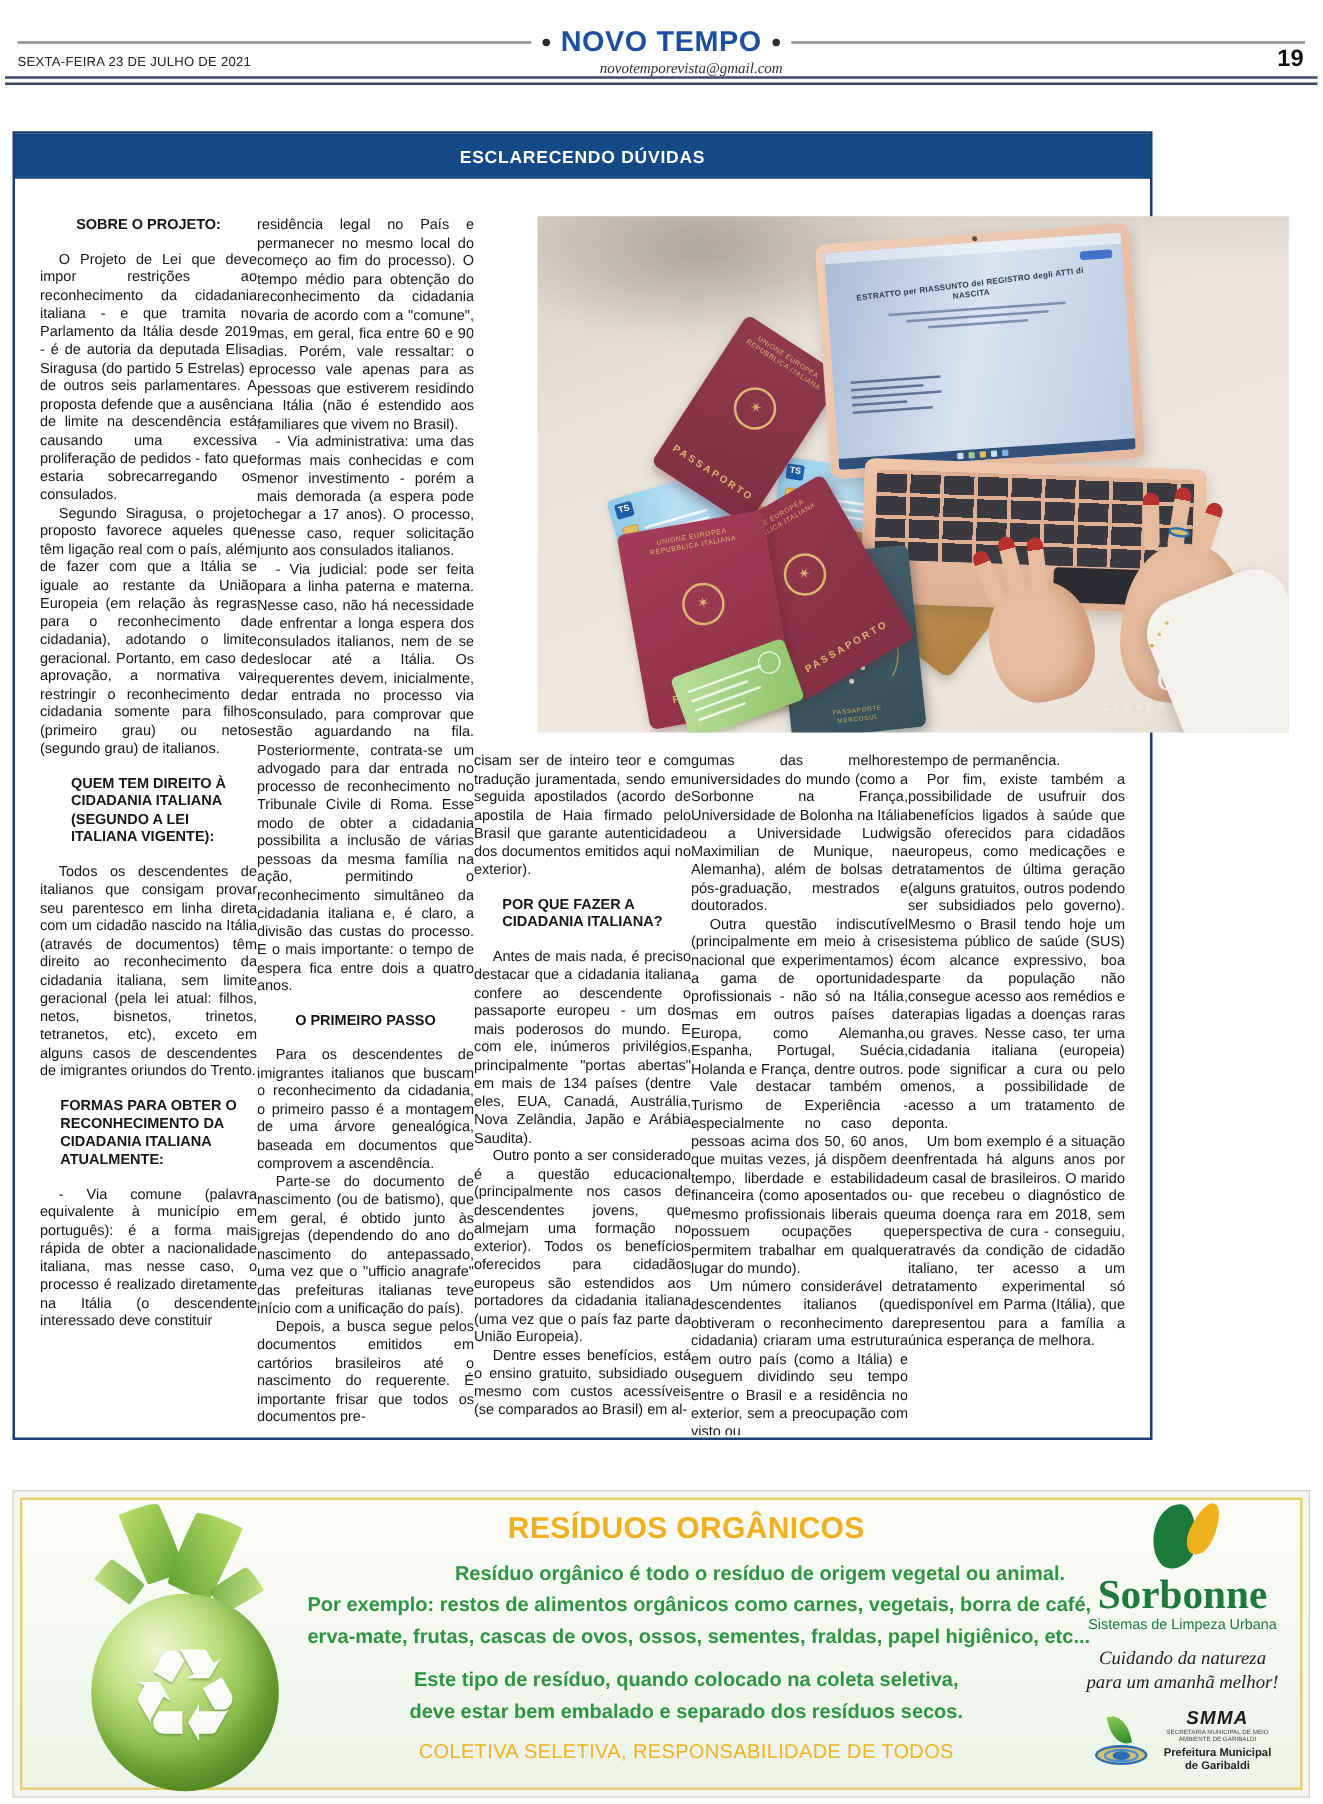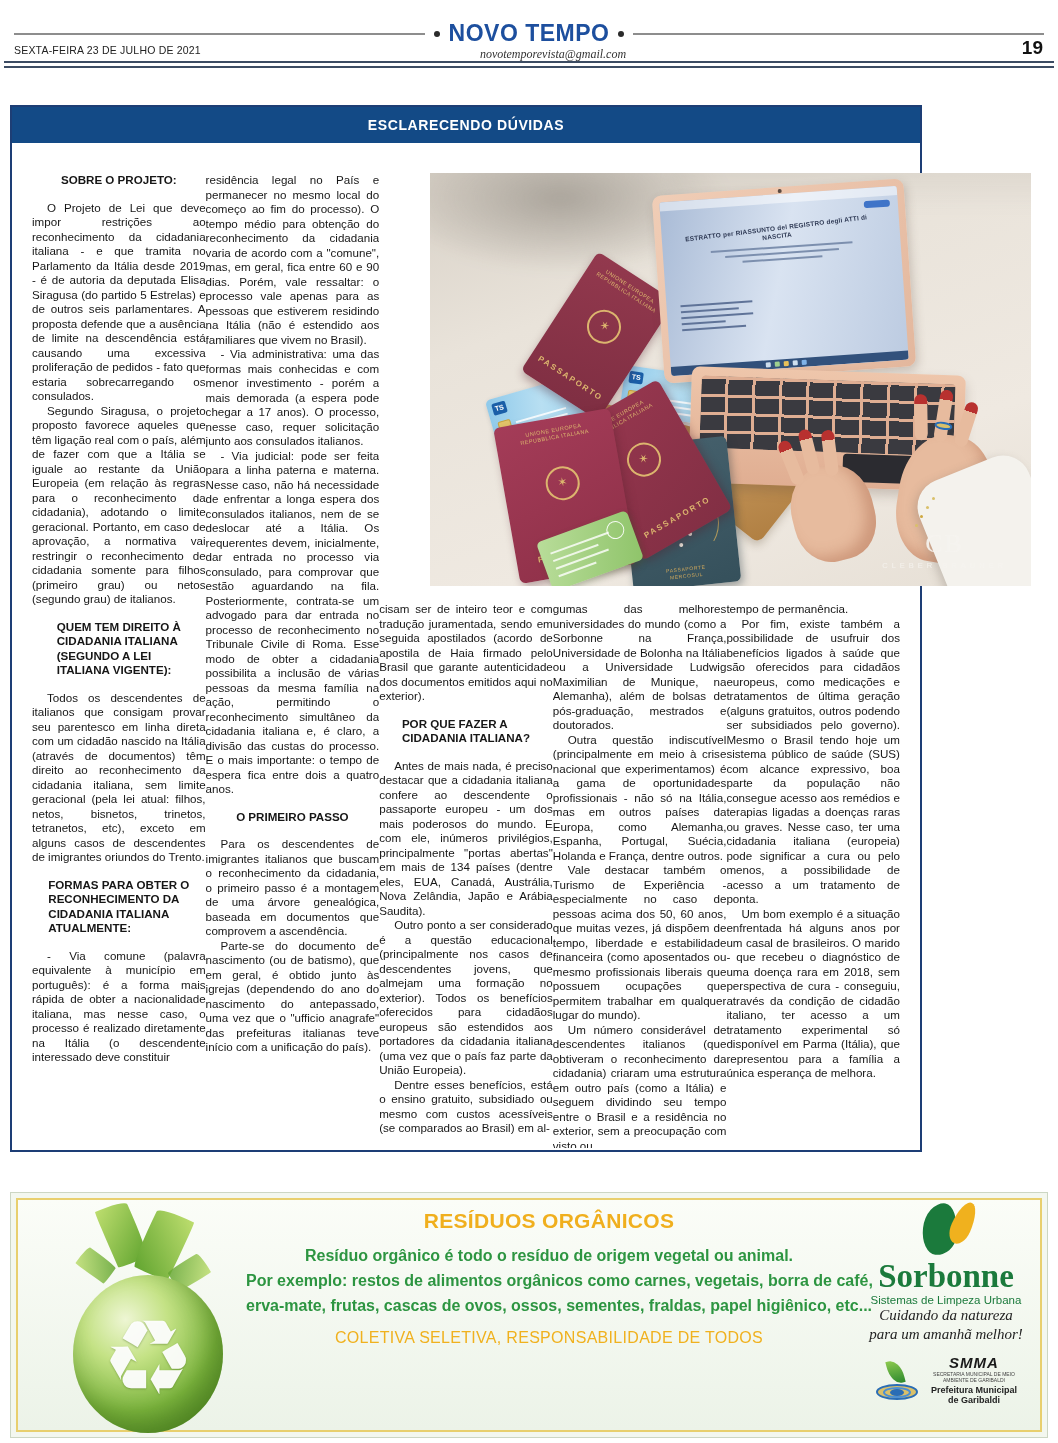--- a/index.html
+++ b/index.html
@@ -143,23 +143,23 @@
   .credit{right:24px;bottom:16px;text-align:center;color:#f6f4f0;z-index:6;}
   .credit-cb{font-family:"Liberation Serif",serif;font-size:26px;letter-spacing:2px;opacity:.92;line-height:26px;}
   .credit-name{font-size:7.5px;letter-spacing:4px;margin-top:4px;opacity:.9;}
 
   
   .ad{position:absolute;left:10px;top:1192px;width:1038px;height:246px;box-sizing:border-box;
     background:#f3f7ef;border:1px solid #ccd6c3;overflow:hidden;}
   .ad-inner{position:absolute;inset:5px;border:2px solid #e8cf6e;
     background:linear-gradient(180deg,#fbfdf8,#ecf3e8);}
   .ad-center{position:absolute;left:235px;right:195px;top:0;height:100%;text-align:center;}
-  .ad-title{margin-top:16px;font-size:21px;font-weight:bold;color:#f0af1e;letter-spacing:.3px;}
+  .ad-title{margin-top:16px;font-size:24px;font-weight:bold;color:#f0af1e;letter-spacing:.3px;}
   .ad-green{font-size:16px;font-weight:bold;color:#2d9541;line-height:25px;white-space:nowrap;}
-  .ad-intro{margin-top:10px;} .ad-note{margin-top:10px;}
+  .ad-intro{margin-top:10px;text-align:right;} .ad-note{margin-top:10px;}
   .ad-footer{margin-top:11px;font-size:16px;font-weight:normal;color:#f0b11e;letter-spacing:.3px;}
 
   .globe{position:absolute;left:48px;top:8px;width:190px;height:230px;}
   .leaf{position:absolute;border-radius:4% 96% 12% 88%/96% 10% 90% 4%;
     background:linear-gradient(140deg,#bede6f,#5fa32e);}
   .leaf.l1{left:46px;top:2px;width:34px;height:62px;transform:rotate(-24deg);}
   .leaf.l2{left:84px;top:10px;width:40px;height:66px;transform:rotate(26deg) scaleX(-1);}
   .leaf.l3{left:26px;top:46px;width:22px;height:36px;transform:rotate(-55deg);opacity:.85;}
   .leaf.l4{left:118px;top:52px;width:24px;height:38px;transform:rotate(60deg) scaleX(-1);opacity:.85;}
   .sphere{position:absolute;left:14px;top:74px;width:150px;height:158px;border-radius:50%;
@@ -170,21 +170,21 @@
 
   .ad-right{position:absolute;right:10px;top:6px;width:182px;height:100%;text-align:center;}
   .bmark{position:relative;width:70px;height:58px;margin:2px auto 0;}
   .bmark-green{position:absolute;left:12px;top:2px;width:34px;height:52px;transform:rotate(6deg);
     background:#1b7a3c;border-radius:58% 42% 56% 44%/52% 62% 38% 48%;}
   .bmark-yellow{position:absolute;left:42px;top:0;width:20px;height:44px;transform:rotate(24deg);
     background:#f0b11e;border-radius:50% 50% 50% 50%/62% 62% 38% 38%;}
   .brand{font-family:"Liberation Serif",serif;font-size:33px;font-weight:bold;color:#1b7a3c;line-height:34px;}
   .brand-sub{font-size:11.5px;color:#1b7a3c;margin-top:1px;}
   .slogan{font-family:"Liberation Serif",serif;font-style:italic;font-size:15px;color:#222;
-    line-height:19px;}
+    margin-top:12px;line-height:19px;}
   .smma{display:flex;align-items:center;justify-content:center;gap:8px;margin-top:10px;}
   .smma-icon{position:relative;width:48px;height:40px;}
   .smma-leaf{position:absolute;left:16px;top:0;width:15px;height:24px;transform:rotate(-14deg);
     background:linear-gradient(#8cc94f,#2e8a2e);border-radius:0 80% 0 80%;}
   .ring{position:absolute;border:2px solid #2a6db5;border-radius:50%;}
   .ring.r1{left:4px;top:24px;width:38px;height:12px;}
   .ring.r2{left:11px;top:27px;width:24px;height:7px;border-color:#4b8fd4;}
   .ring.r3{left:18px;top:29px;width:10px;height:3px;background:#2a6db5;}
   .smma-text{text-align:center;}
   .smma-name{font-size:15px;font-weight:bold;color:#1a1a1a;letter-spacing:1px;font-style:italic;}
@@ -341,20 +341,21 @@
 ATUALMENTE:</div>
             <div class="para">- Via comune (palavra equivalente à município em português): é a forma mais rápida de obter a nacionalidade italiana, mas nesse caso, o processo é realizado diretamente na Itália (o descendente interessado deve constituir</div>
           </div>
           <div class="col">
             <div class="para cont">residência legal no País e permanecer no mesmo local do começo ao fim do processo). O tempo médio para obtenção do reconhecimento da cidadania varia de acordo com a "comune", mas, em geral, fica entre 60 e 90 dias. Porém, vale ressaltar: o processo vale apenas para as pessoas que estiverem residindo na Itália (não é estendido aos familiares que vivem no Brasil).</div>
             <div class="para">- Via administrativa: uma das formas mais conhecidas e com menor investimento - porém a mais demorada (a espera pode chegar a 17 anos). O processo, nesse caso, requer solicitação junto aos consulados italianos.</div>
             <div class="para">- Via judicial: pode ser feita para a linha paterna e materna. Nesse caso, não há necessidade de enfrentar a longa espera dos consulados italianos, nem de se deslocar até a Itália. Os requerentes devem, inicialmente, dar entrada no processo via consulado, para comprovar que estão aguardando na fila. Posteriormente, contrata-se um advogado para dar entrada no processo de reconhecimento no Tribunale Civile di Roma. Esse modo de obter a cidadania possibilita a inclusão de várias pessoas da mesma família na ação, permitindo o reconhecimento simultâneo da cidadania italiana e, é claro, a divisão das custas do processo. E o mais importante: o tempo de espera fica entre dois a quatro anos.</div>
             <div class="heading">O PRIMEIRO PASSO</div>
             <div class="para">Para os descendentes de imigrantes italianos que buscam o reconhecimento da cidadania, o primeiro passo é a montagem de uma árvore genealógica, baseada em documentos que comprovem a ascendência.</div>
             <div class="para">Parte-se do documento de nascimento (ou de batismo), que em geral, é obtido junto às igrejas (dependendo do ano do nascimento do antepassado, uma vez que o "ufficio anagrafe" das prefeituras italianas teve início com a unificação do país).</div>
+            <div class="para">Depois, a busca segue pelos documentos emitidos em cartórios brasileiros até o nascimento do requerente. É importante frisar que todos os documentos pre-</div>
           </div>
           <div class="col offset">
             <div class="para cont">cisam ser de inteiro teor e com tradução juramentada, sendo em seguida apostilados (acordo de apostila de Haia firmado pelo Brasil que garante autenticidade dos documentos emitidos aqui no exterior).</div>
             <div class="heading">POR QUE FAZER A
 CIDADANIA ITALIANA?</div>
             <div class="para">Antes de mais nada, é preciso destacar que a cidadania italiana confere ao descendente o passaporte europeu - um dos mais poderosos do mundo. E com ele, inúmeros privilégios, principalmente "portas abertas" em mais de 134 países (dentre eles, EUA, Canadá, Austrália, Nova Zelândia, Japão e Arábia Saudita).</div>
             <div class="para">Outro ponto a ser considerado é a questão educacional (principalmente nos casos de descendentes jovens, que almejam uma formação no exterior). Todos os benefícios oferecidos para cidadãos europeus são estendidos aos portadores da cidadania italiana (uma vez que o país faz parte da União Europeia).</div>
             <div class="para">Dentre esses benefícios, está o ensino gratuito, subsidiado ou mesmo com custos acessíveis (se comparados ao Brasil) em al-</div>
           </div>
           <div class="col offset">
@@ -384,20 +385,24 @@
         <div class="recycle">♻︎</div>
       </div>
     </div>
 
     <div class="ad-center">
       <div class="ad-title">RESÍDUOS ORGÂNICOS</div>
       <div class="ad-intro">
         <div class="ad-green">Resíduo orgânico é todo o resíduo de origem vegetal ou animal.</div>
         <div class="ad-green">Por exemplo: restos de alimentos orgânicos como carnes, vegetais, borra de café,</div>
         <div class="ad-green">erva-mate, frutas, cascas de ovos, ossos, sementes, fraldas, papel higiênico, etc...</div>
+      </div>
+      <div class="ad-note">
+        <div class="ad-green">Este tipo de resíduo, quando colocado na coleta seletiva,</div>
+        <div class="ad-green">deve estar bem embalado e separado dos resíduos secos.</div>
       </div>
       <div class="ad-footer">COLETIVA SELETIVA, RESPONSABILIDADE DE TODOS</div>
     </div>
 
     <div class="ad-right">
       <div class="bmark">
         <span class="bmark-green"></span>
         <span class="bmark-yellow"></span>
       </div>
       <div class="brand">Sorbonne</div>

